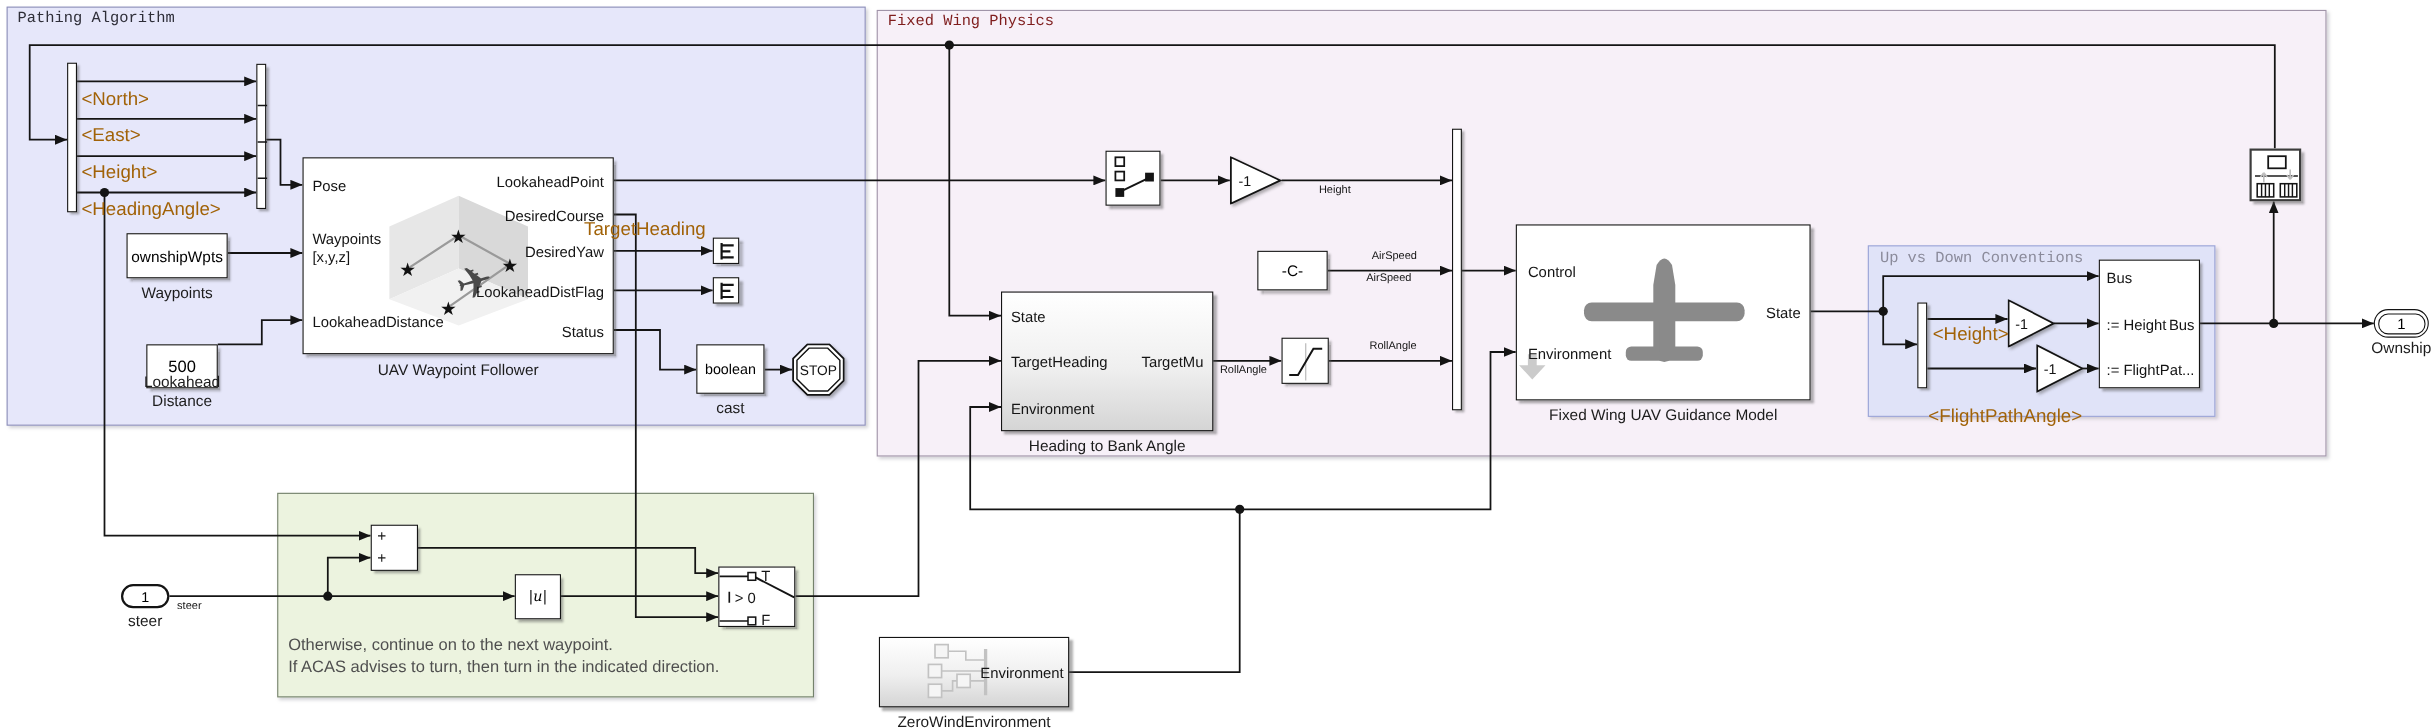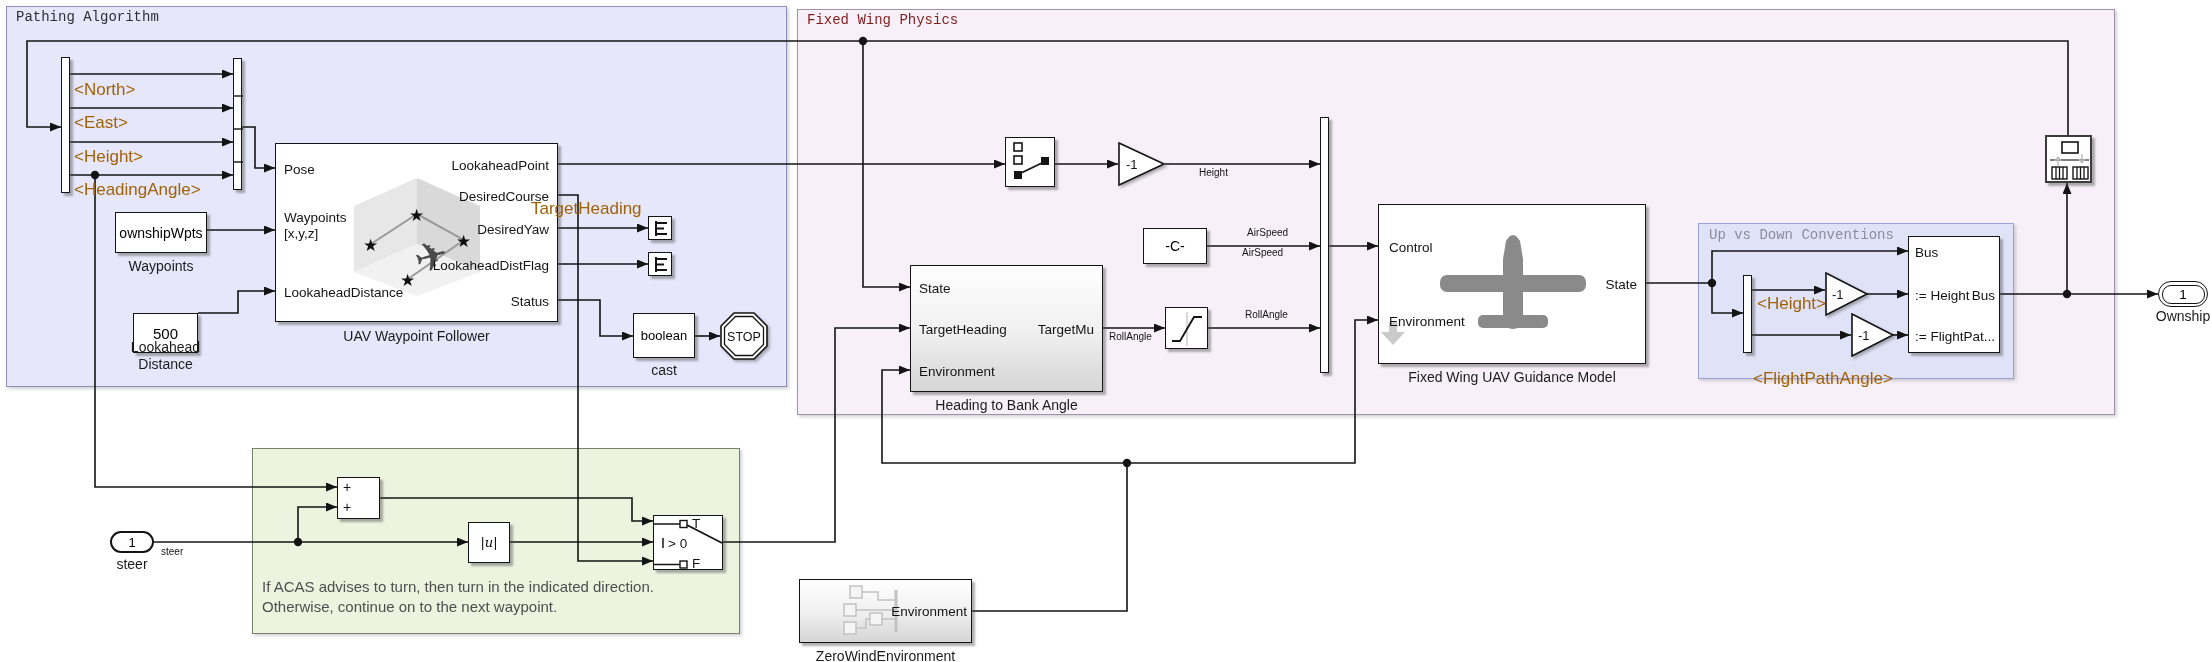--- a/index.html
+++ b/index.html
@@ -36,22 +36,22 @@
   <div class="rtitle" style="left:16px;top:9px;color:#2e2e38;">Pathing Algorithm</div>
 
   <div class="region" style="left:797px;top:9px;width:1316px;height:404px;background:#F7F0F8;border-color:#A094A8;"></div>
   <div class="rtitle" style="left:807px;top:12px;color:#7f1d1d;">Fixed Wing Physics</div>
 
   <div class="region" style="left:1698px;top:223px;width:314px;height:154px;background:#E0E3F8;border-color:#9BA3D6;"></div>
   <div class="rtitle" style="left:1709px;top:227px;color:#8b8b9b;">Up vs Down Conventions</div>
 
   <div class="region" style="left:252px;top:448px;width:486px;height:184px;background:#ECF3DF;border-color:#74816C;"></div>
   <div class="note" style="left:262px;top:577px;">
+    <div>Otherwise, continue on to the next waypoint.</div>
     <div>If ACAS advises to turn, then turn in the indicated direction.</div>
-    <div>Otherwise, continue on to the next waypoint.</div>
   </div>
 
   <svg class="lay" width="2212" height="662">
     <defs>
       <marker id="ah" markerUnits="userSpaceOnUse" markerWidth="11" markerHeight="9" refX="11" refY="4.5" orient="auto">
         <path d="M0,0 L11,4.5 L0,9 z" fill="#141414"></path>
       </marker>
     </defs>
 
     <polyline points="2068,135 2068,41 27,41 27,127 61,127" marker-end="url(#ah)"></polyline>

